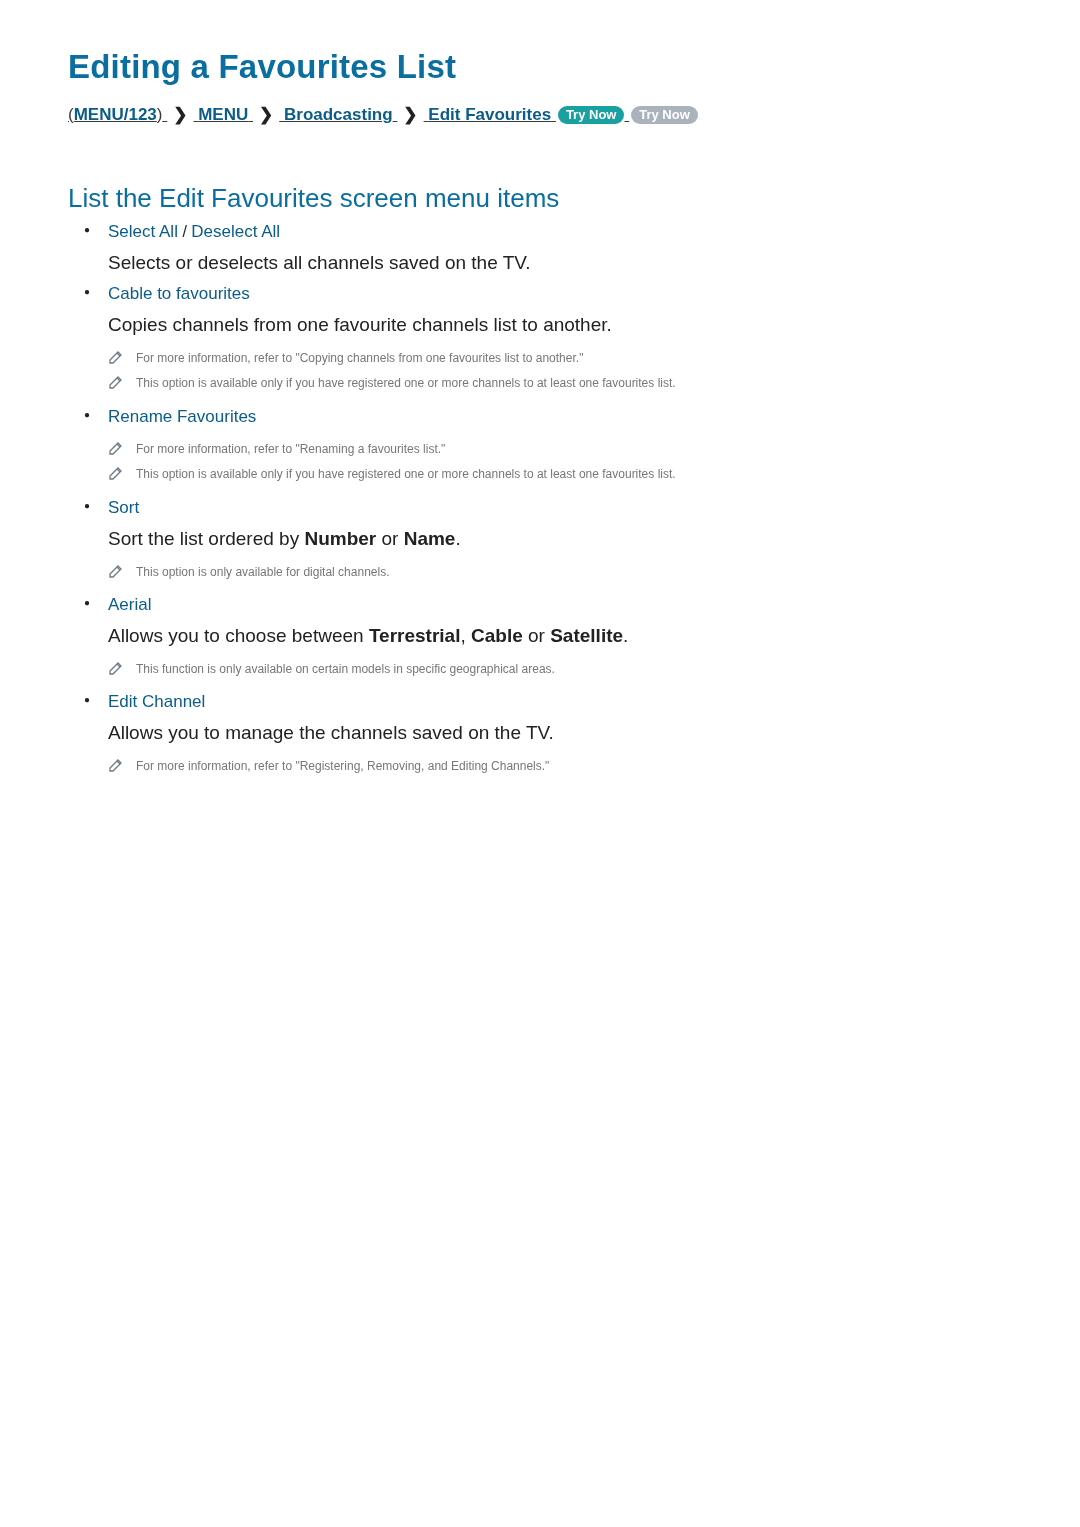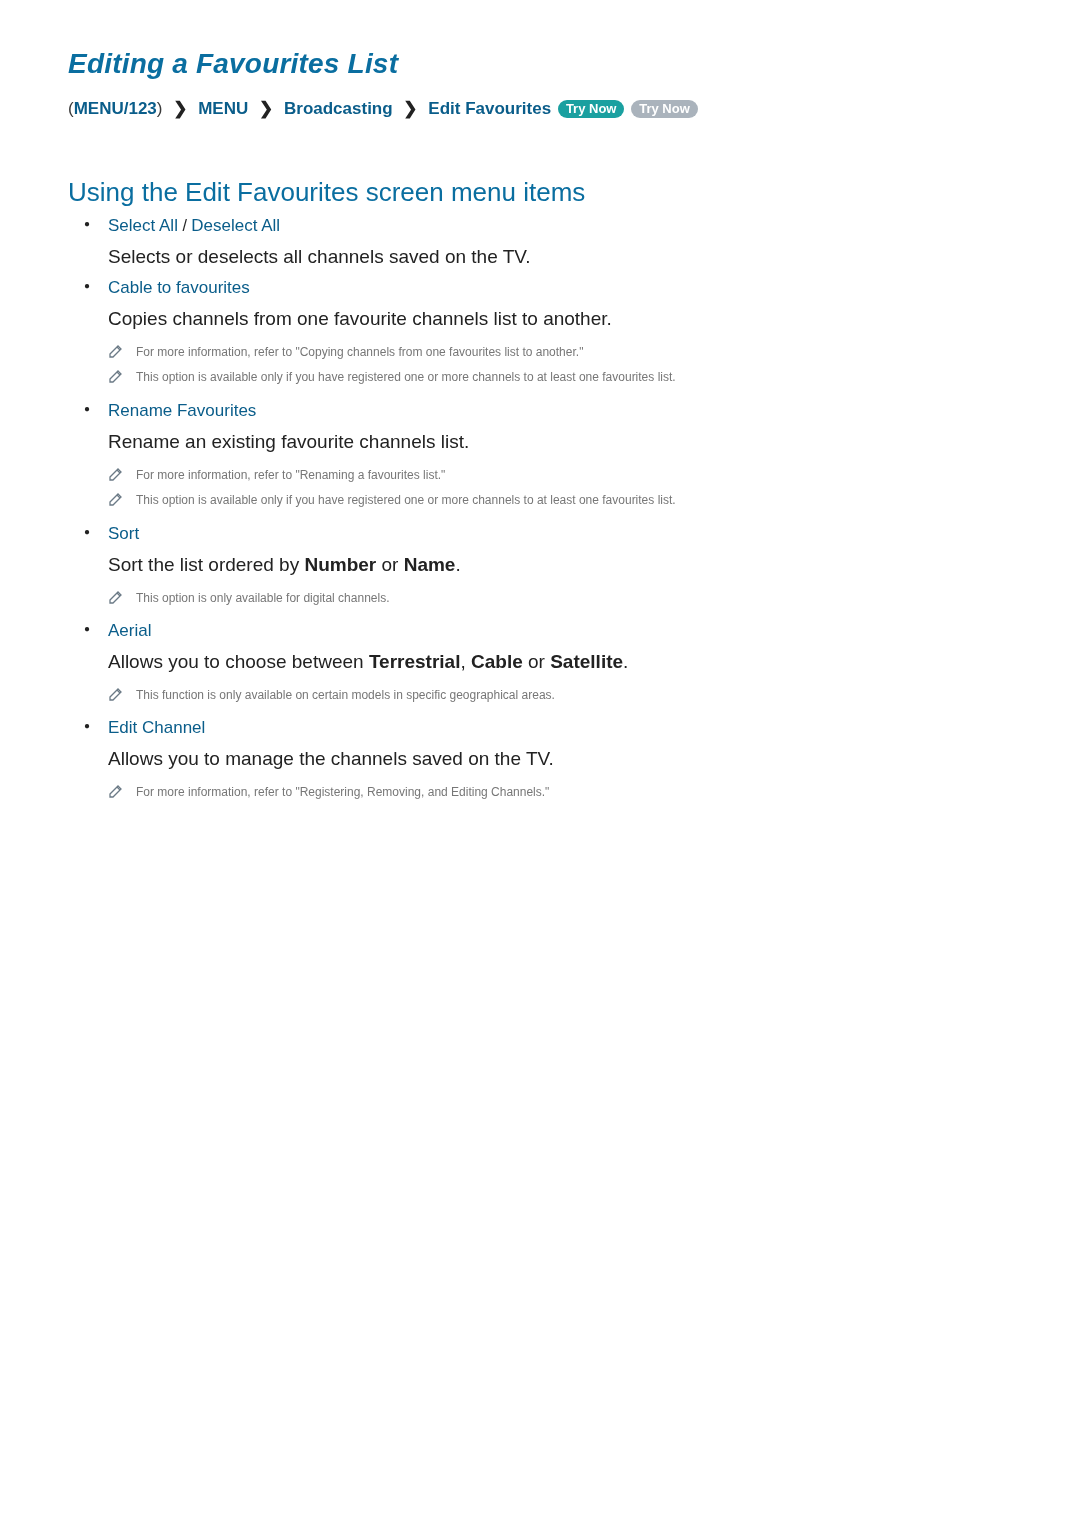--- a/index.html
+++ b/index.html
@@ -18,30 +18,30 @@
   .page {
     width: 1080px;
     min-height: 1527px;
     box-sizing: border-box;
     padding: 48px 60px 60px 68px;
     font-family: Arial, Helvetica, sans-serif;
     color: var(--text);
   }
   h1.title {
     margin: 0 0 18px 0;
-    font-size: 28px;
+    font-size: 33px;
     font-weight: 700;
     color: var(--accent);
     letter-spacing: 0.2px;
-    font-style: italic;
   }
   .breadcrumb {
     font-size: 17px;
     font-weight: 700;
     margin-bottom: 58px;
+    text-decoration: underline;
   }
   .breadcrumb .paren { color: var(--text); font-weight: 400; }
   .breadcrumb .bc { color: var(--bold-accent); font-weight: 700; }
   .breadcrumb .sep {
     display: inline-block;
     margin: 0 6px;
     font-weight: 700;
     color: #222;
   }
   .pill {
@@ -139,21 +139,21 @@
     <span class="sep">❯</span>
     <span class="bc">MENU</span>
     <span class="sep">❯</span>
     <span class="bc">Broadcasting</span>
     <span class="sep">❯</span>
     <span class="bc">Edit Favourites</span>
     <span class="pill active">Try Now</span>
     <span class="pill muted">Try Now</span>
   </div>
 
-  <h2 class="section">Using the Edit Favourites screen menu items</h2>
+  <h2 class="section">List the Edit Favourites screen menu items</h2>
 
 
   <ul class="options">
 
     <li>
       <span class="opt-label">Select All</span><span class="opt-sep"> / </span><span class="opt-label">Deselect All</span>
       <p class="opt-desc">Selects or deselects all channels saved on the TV.</p>
     </li>
 
     <li>
@@ -176,21 +176,20 @@
                 <path d="M9 4 L12 7" stroke="#6b7a86" stroke-width="1.3"></path>
               </svg>
           </span>
           <span>This option is available only if you have registered one or more channels to at least one favourites list.</span>
         </li>
       </ul>
     </li>
 
     <li>
       <span class="opt-label">Rename Favourites</span>
-      <p class="opt-desc">Rename an existing favourite channels list.</p>
       <ul class="note-list">
         <li>
           <span class="note-icon">
             <svg viewBox="0 0 16 16">
                 <path d="M2 11 L10 3 L13 6 L5 14 L2 14 Z" fill="none" stroke="#6b7a86" stroke-width="1.3"></path>
                 <path d="M9 4 L12 7" stroke="#6b7a86" stroke-width="1.3"></path>
               </svg>
           </span>
           <span>For more information, refer to "Renaming a favourites list."</span>
         </li>

